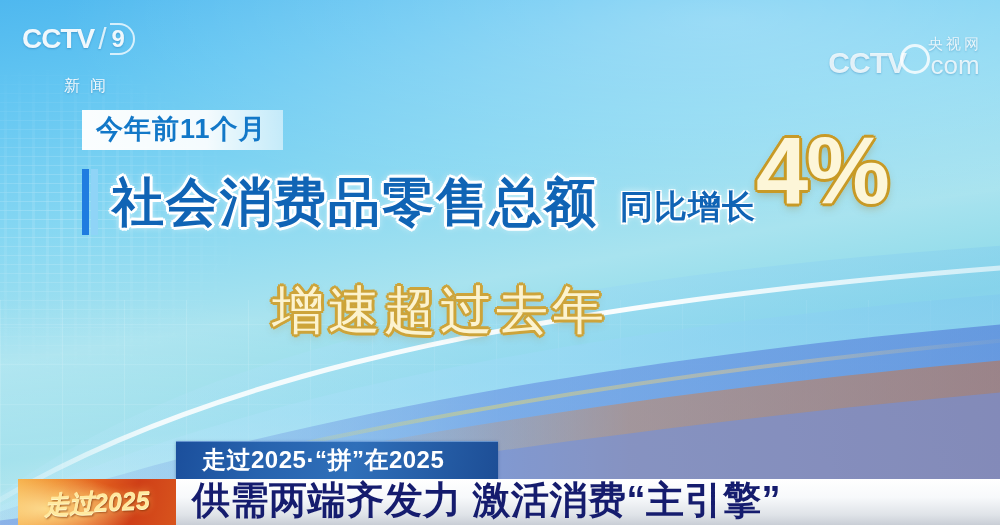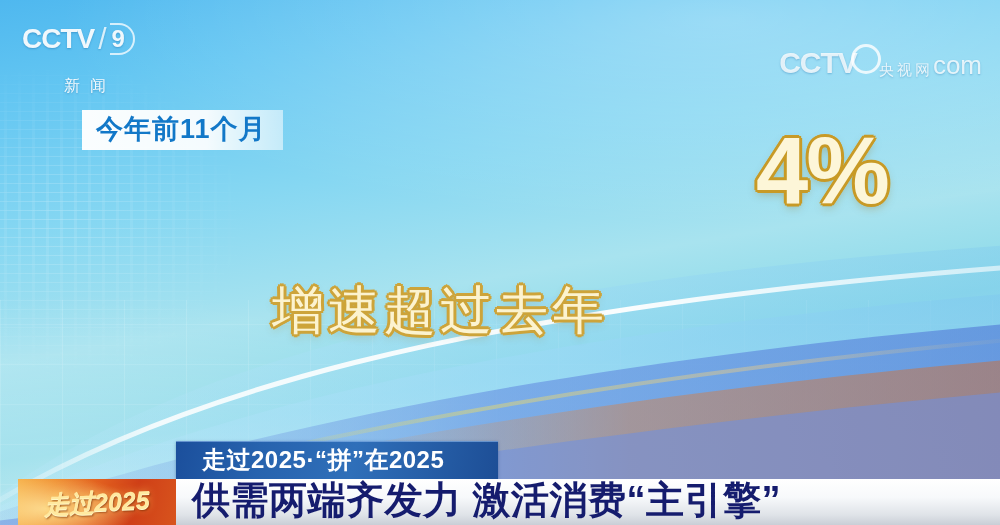--- a/index.html
+++ b/index.html
@@ -67,21 +67,21 @@
     position:absolute;right:18px;top:20px;height:58px;
     display:flex;align-items:flex-end;
     color:rgba(255,255,255,.80);
     text-shadow:0 1px 2px rgba(30,110,170,.35);
   }
   .cctvcom .mk{font-size:30px;font-weight:bold;letter-spacing:-1px;line-height:1;}
   .cctvcom .globe{
     width:30px;height:30px;border:3px solid rgba(255,255,255,.80);border-radius:50%;
     margin:0 -4px 0 -6px;position:relative;top:-4px;
   }
-  .cctvcom .rgt{display:flex;align-items:flex-end;margin-left:2px;}
+  .cctvcom .rgt{display:flex;flex-direction:column;align-items:center;margin-left:2px;}
   .cctvcom .cn{font-size:15px;letter-spacing:3px;line-height:1.1;}
   .cctvcom .com{font-size:26px;line-height:1;letter-spacing:0px;}
 
   
   .tag-period{
     position:absolute;left:82px;top:110px;height:40px;
     display:flex;align-items:center;
     padding:0 16px 2px 14px;
     background:linear-gradient(90deg, rgba(255,255,255,.97) 0%, rgba(255,255,255,.92) 62%, rgba(255,255,255,.55) 100%);
     color:#1278c8;font-size:27px;font-weight:bold;letter-spacing:1px;
@@ -225,20 +225,28 @@
     <span class="mk">CCTV</span>
     <span class="globe"></span>
     <span class="rgt">
       <span class="cn">央视网</span>
       <span class="com">com</span>
     </span>
   </div>
 
   <div class="tag-period">今年前11个月</div>
 
+  <div class="stat-line">
+    <span class="accent-bar">
+        <i class="b1"></i>
+        <i class="b2"></i>
+      </span>
+    <span class="stat-main">社会消费品零售总额</span>
+    <span class="stat-sub">同比增长</span>
+  </div>
 
   <div class="pct">4%</div>
 
   <div class="tagline">增速超过去年</div>
 
   <div class="kicker">走过2025·“拼”在2025</div>
   <div class="prog-badge">
     <span>走过2025</span>
   </div>
   <div class="headline">供需两端齐发力 激活消费“主引擎”</div>

